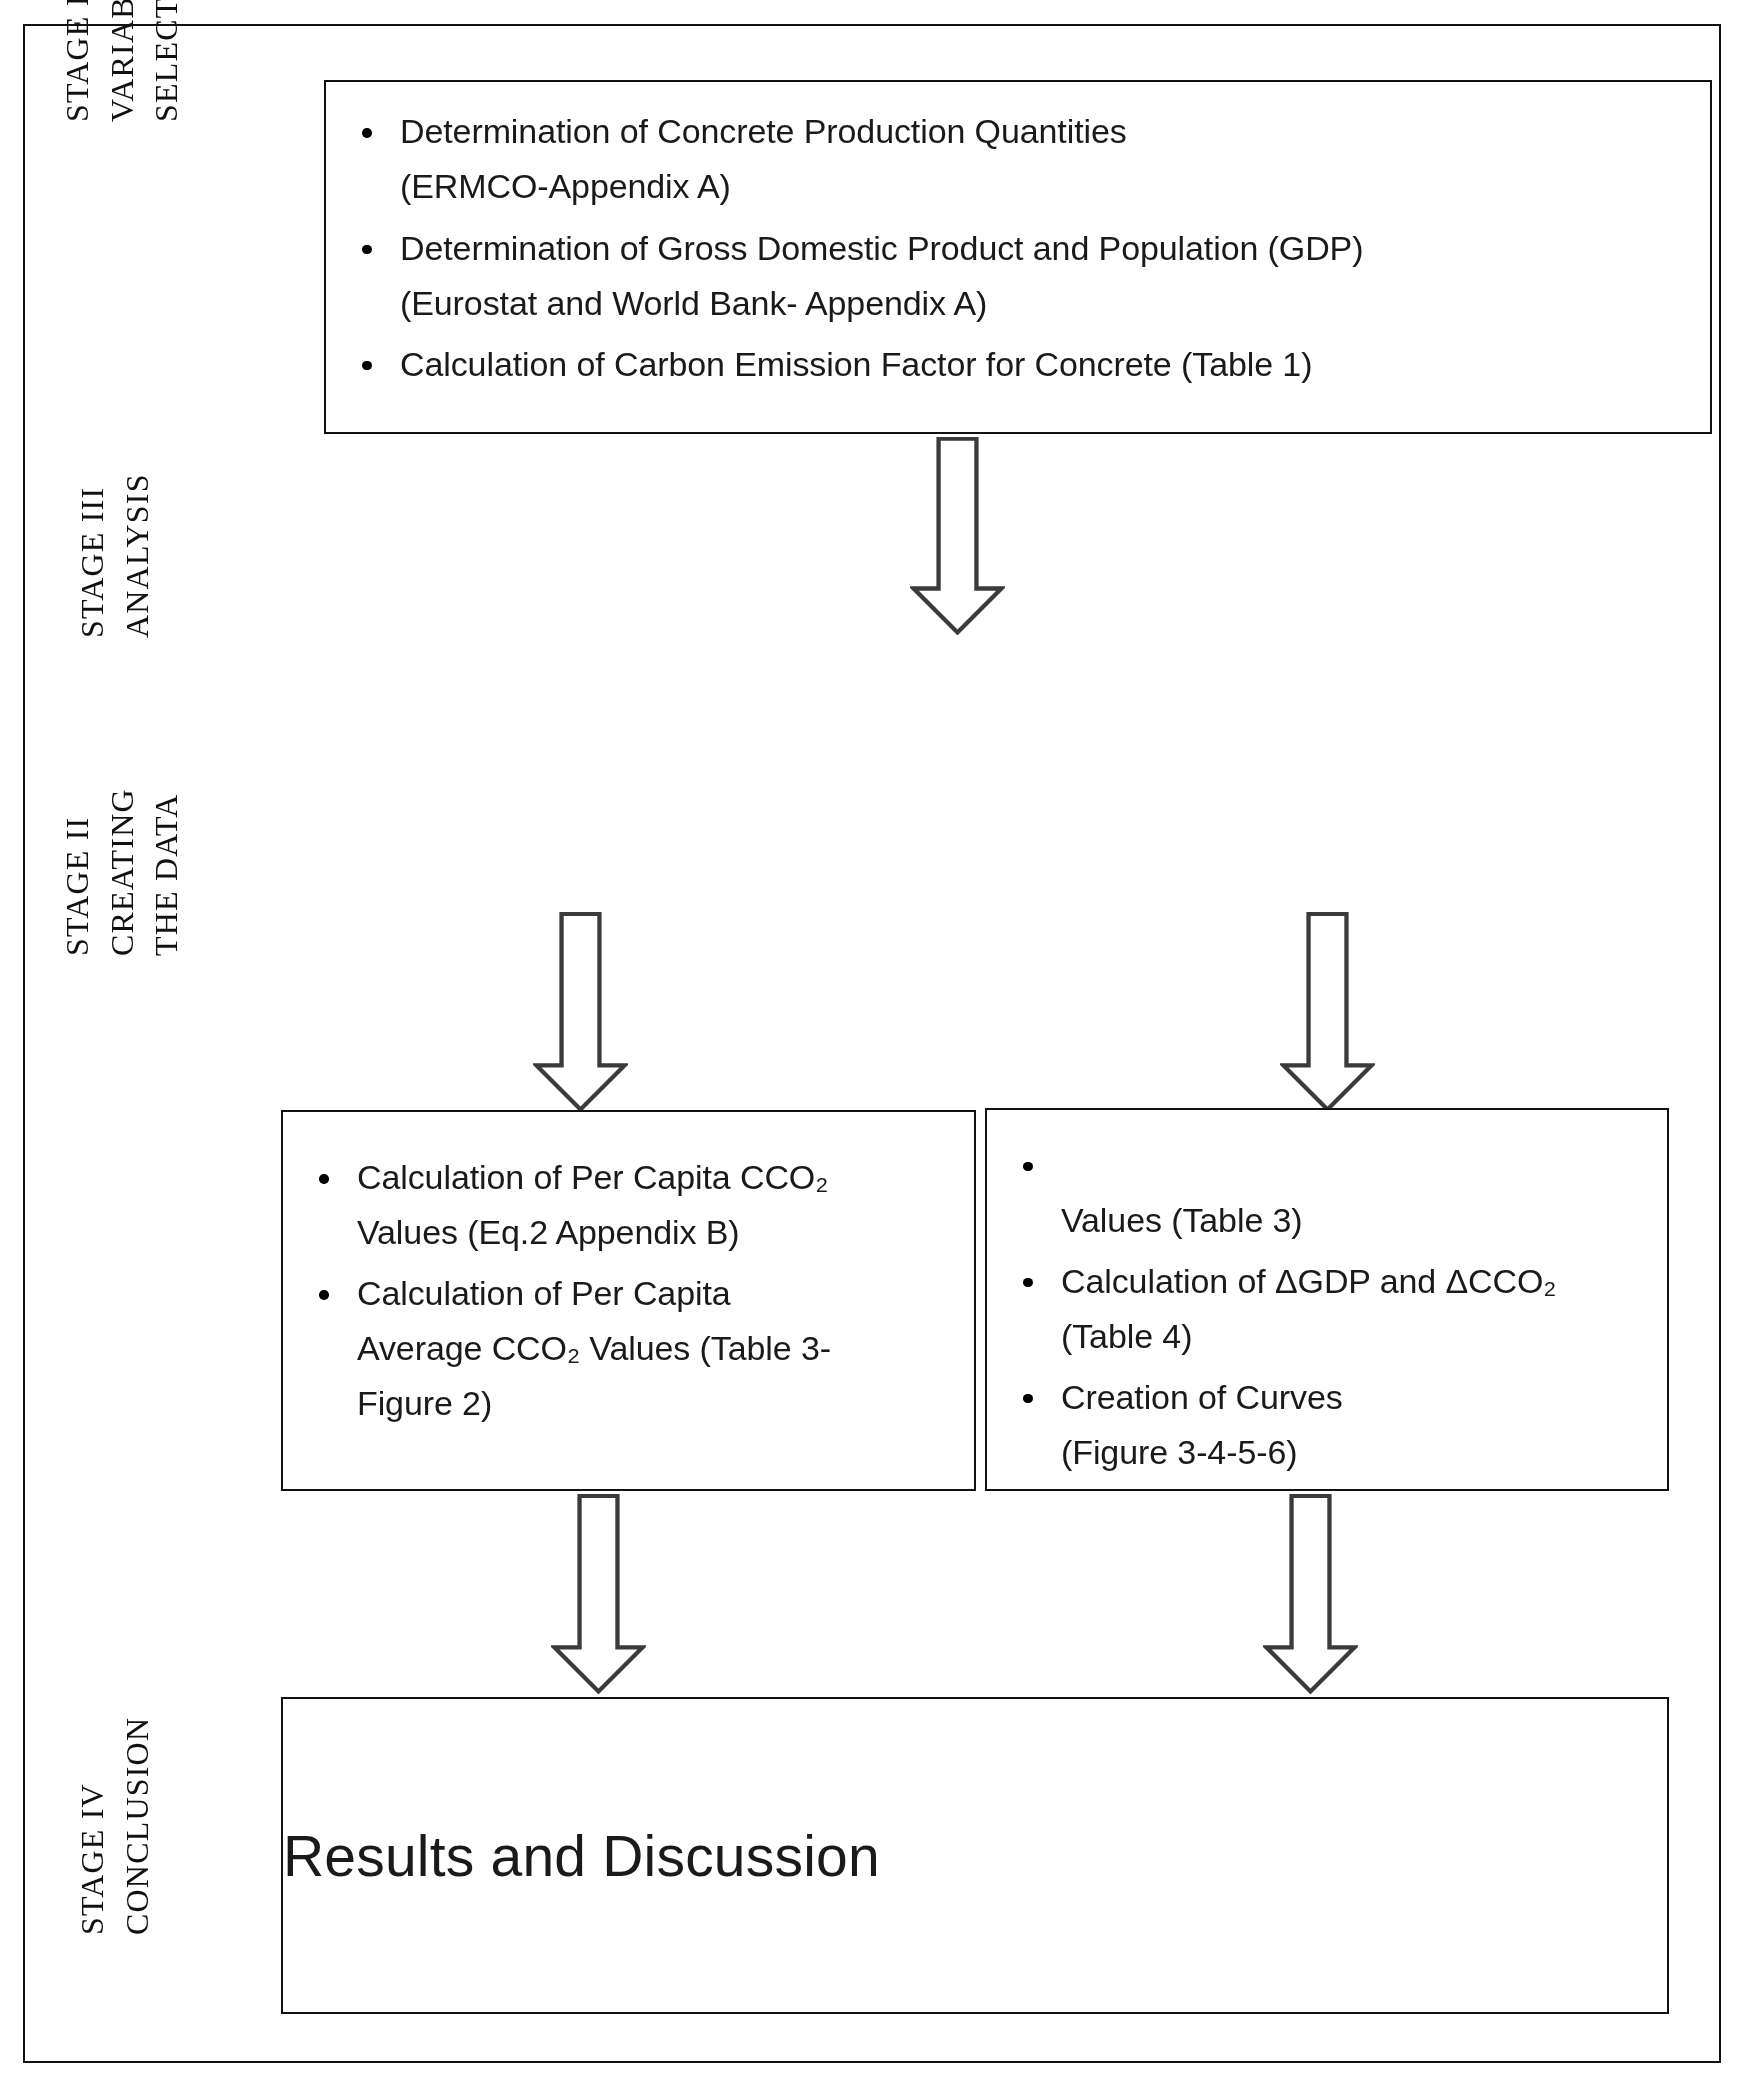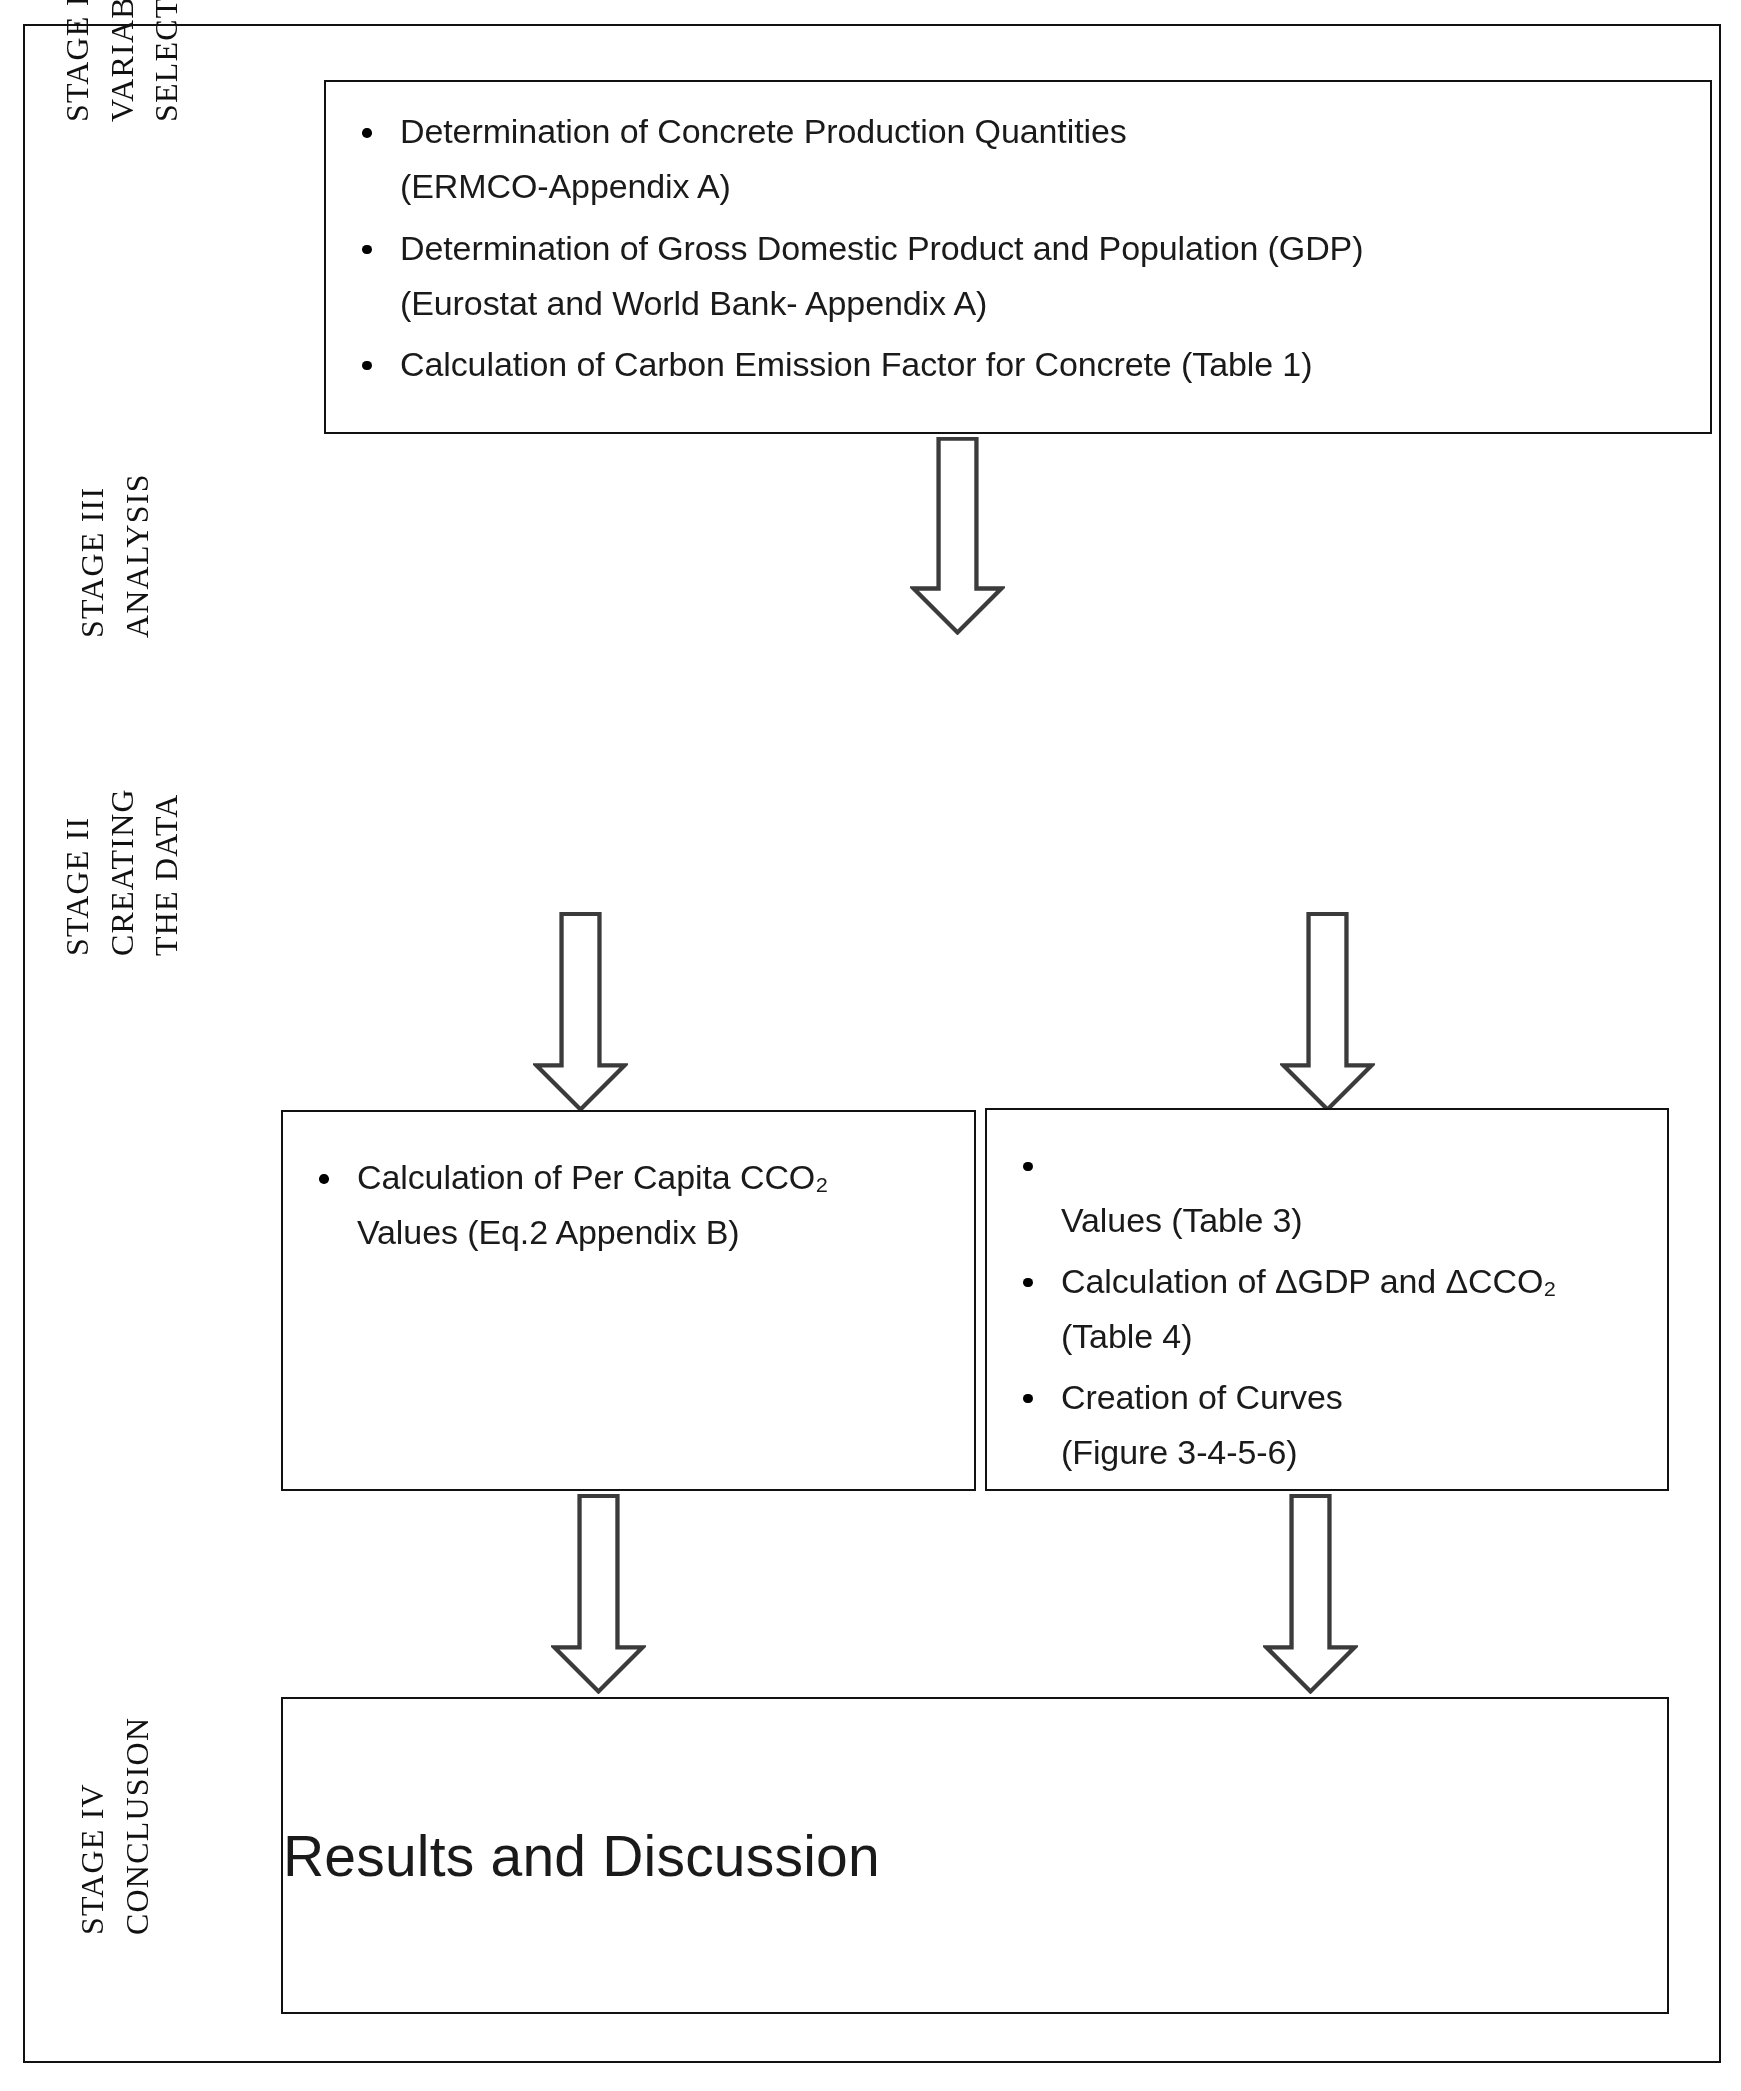--- a/index.html
+++ b/index.html
@@ -164,20 +164,25 @@
 
   <div class="stage-label" style="left:108px; bottom:1454px;">STAGE III</div>
   <div class="stage-label" style="left:153px; bottom:1454px;">ANALYSIS</div>
 
   <div class="flow-box" id="box-stage3-left">
     <ul class="bullet-list">
       <li class="bullet-item">
         <span>Calculation of Per Capita CCO₂</span><br>
         <span>Values (Eq.2 Appendix B)</span>
       </li>
+      <li class="bullet-item">
+        <span>Calculation of Per Capita</span><br>
+        <span>Average CCO₂ Values (Table 3-</span><br>
+        <span>Figure 2)</span>
+      </li>
     </ul>
   </div>
 
   <div class="flow-box" id="box-stage3-right">
     <ul class="bullet-list">
       <li class="bullet-item">
         <br>
         <span>Values (Table 3)</span>
       </li>
       <li class="bullet-item">

